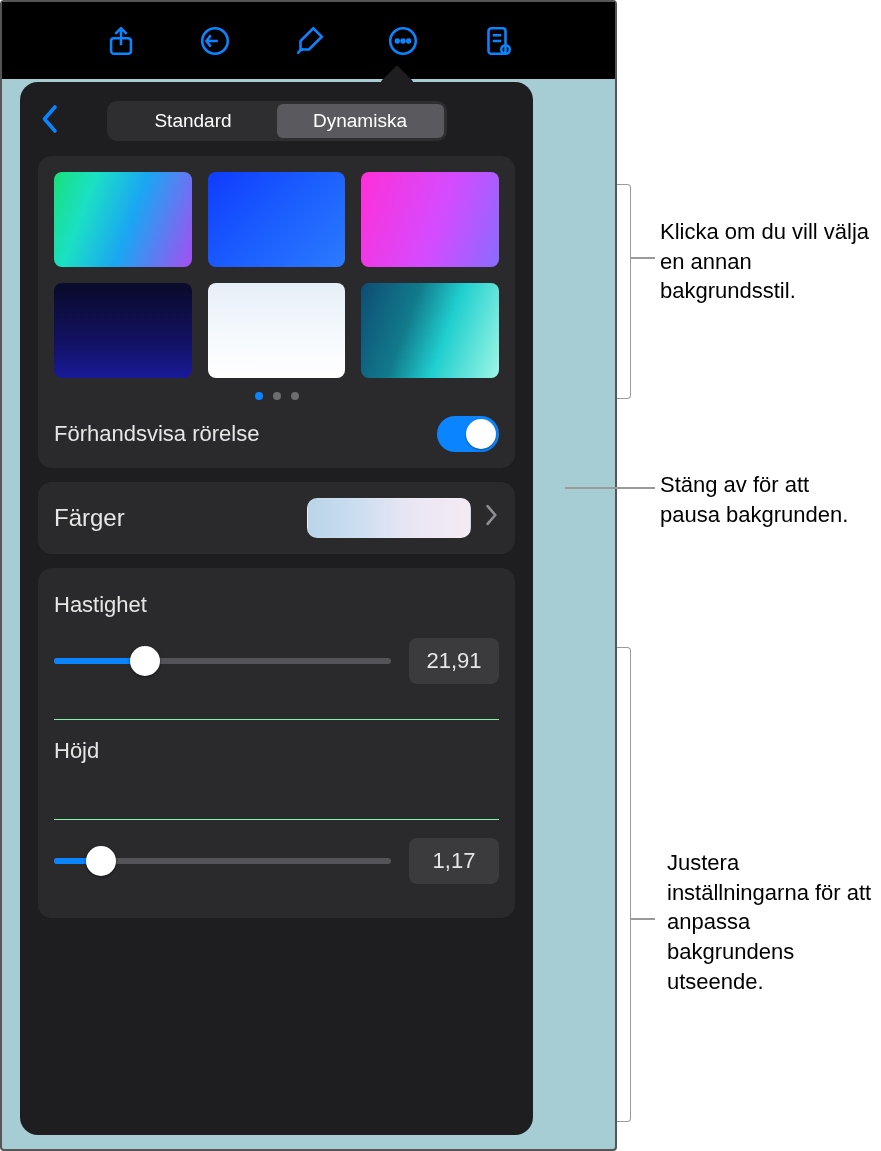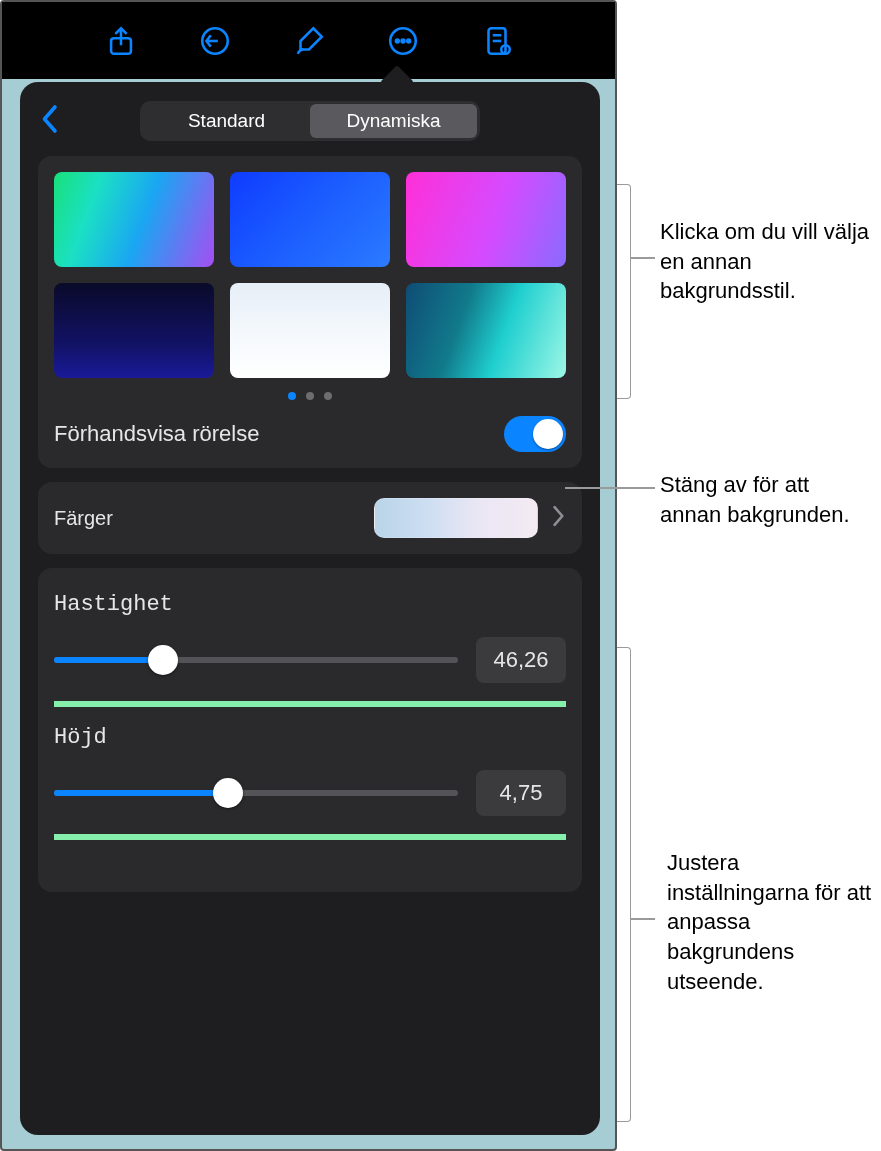--- a/index.html
+++ b/index.html
@@ -44,21 +44,21 @@
     left: 383px;
     width: 24px; height: 24px;
     background: #1e1e20;
     transform: rotate(45deg);
     border-radius: 3px;
   }
   .popover {
     position: absolute;
     top: 80px;
     left: 18px;
-    width: 580px;
+    width: 513px;
     bottom: 14px;
     background: #1e1e20;
     border-radius: 18px;
     padding: 18px 18px 10px 18px;
     display: flex;
     flex-direction: column;
     gap: 14px;
     color: #e6e6e6;
   }
   .hdr-row {
@@ -132,35 +132,35 @@
     right: 3px; top: 3px;
     width: 30px; height: 30px;
     background: #fff;
     border-radius: 50%;
     box-shadow: 0 1px 2px rgba(0,0,0,.4);
   }
   .color-row {
     display: flex;
     align-items: center;
     justify-content: space-between;
-    font-size: 20px;
+    font-size: 24px;
   }
   .color-right { display: flex; align-items: center; gap: 14px; }
   .swatch {
     width: 164px; height: 40px;
     border-radius: 10px;
     background: linear-gradient(90deg,#b9d4e8 0%,#cfdff2 35%,#e9e6f4 62%,#f4eaf2 100%);
     border: 1px solid rgba(255,255,255,.15);
   }
   .disclosure { color: #8e8e93; }
   .disclosure svg { width: 14px; height: 22px; }
   .sliders { display: flex; flex-direction: column; }
   .slider-group { padding: 8px 0 18px 0; }
-  .slider-group + .slider-group { border-top: 6px solid #86efac; padding-top: 18px; }
-  .slider-label { font-size: 22px; margin-bottom: 20px; font-family: Liberation Mono, monospace; }
+  .slider-group + .slider-group { border-top: 1px solid #86efac; padding-top: 18px; margin-top: 17px; }
+  .slider-label { font-size: 22px; margin-bottom: 20px; }
   .slider-row { display: flex; align-items: center; gap: 18px; }
   .track {
     position: relative;
     flex: 1;
     height: 6px;
     background: #545458;
     border-radius: 3px;
   }
   .fill {
     position: absolute;
@@ -309,48 +309,48 @@
     <div class="panel sliders">
 
       <div class="slider-group">
         <div class="slider-label">Hastighet</div>
         <div class="slider-row">
           <div class="track">
             <div class="fill" style="width:27%"></div>
             <div class="thumb-dot" style="left:27%"></div>
           </div>
           <div class="valbox">
-              <span>46,26</span>
+              <span>21,91</span>
             </div>
         </div>
       </div>
 
       <div class="slider-group">
         <div class="slider-label">Höjd</div>
+      </div>
+
+      <div class="slider-group">
         <div class="slider-row">
           <div class="track">
-            <div class="fill" style="width:43%"></div>
-            <div class="thumb-dot" style="left:43%"></div>
+            <div class="fill" style="width:14%"></div>
+            <div class="thumb-dot" style="left:14%"></div>
           </div>
           <div class="valbox">
-              <span>4,75</span>
+              <span>1,17</span>
             </div>
         </div>
-      </div>
-
-      <div class="slider-group">
       </div>
 
     </div>
 
   </div>
 </div>
 
 <div class="bracket" style="top:184px; left:617px; width:14px; height:215px; border-top-right-radius:4px; border-bottom-right-radius:4px;"></div>
 <div class="leader" style="top:257px; left:631px; width:24px;"></div>
 <div class="callout" style="top:217px; left:660px; width:215px;">Klicka om du vill välja en annan bakgrundsstil.</div>
 
 <div class="leader" style="top:487px; left:565px; width:90px;"></div>
-<div class="callout" style="top:470px; left:660px; width:210px;">Stäng av för att annan bakgrunden.</div>
+<div class="callout" style="top:470px; left:660px; width:210px;">Stäng av för att pausa bakgrunden.</div>
 
 <div class="bracket" style="top:647px; left:617px; width:14px; height:475px; border-top-right-radius:4px; border-bottom-right-radius:4px;"></div>
 <div class="leader" style="top:918px; left:631px; width:24px;"></div>
 <div class="callout" style="top:848px; left:660px; width:210px;margin-left:7px;">Justera inställningarna för att anpassa bakgrundens utseende.</div>
 
 </body></html>

